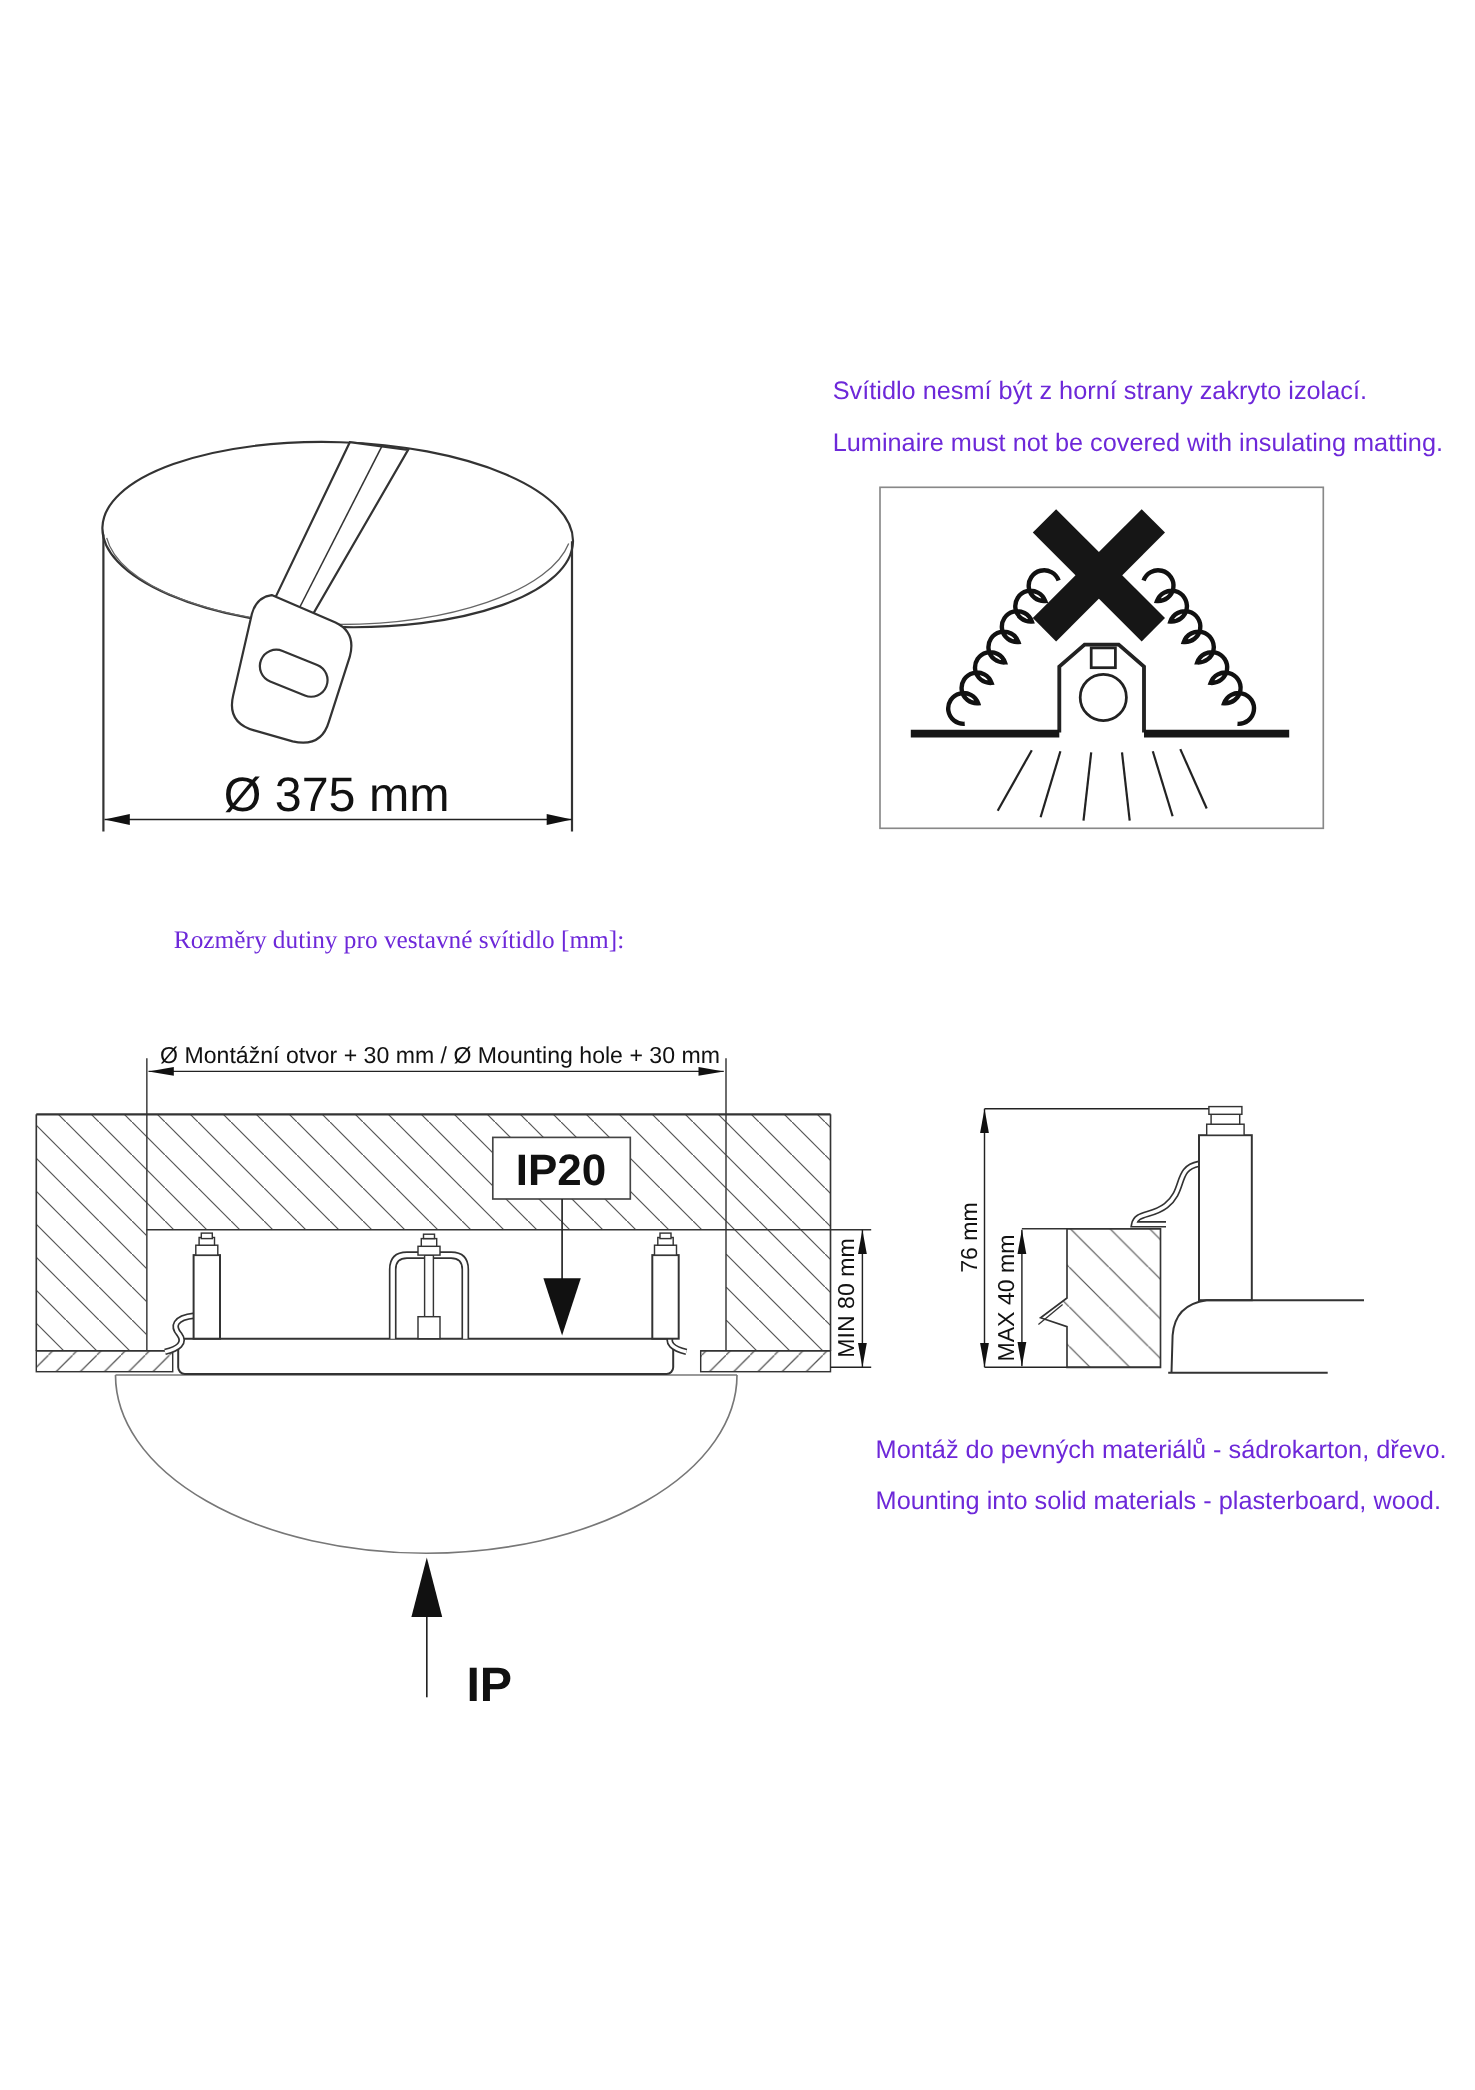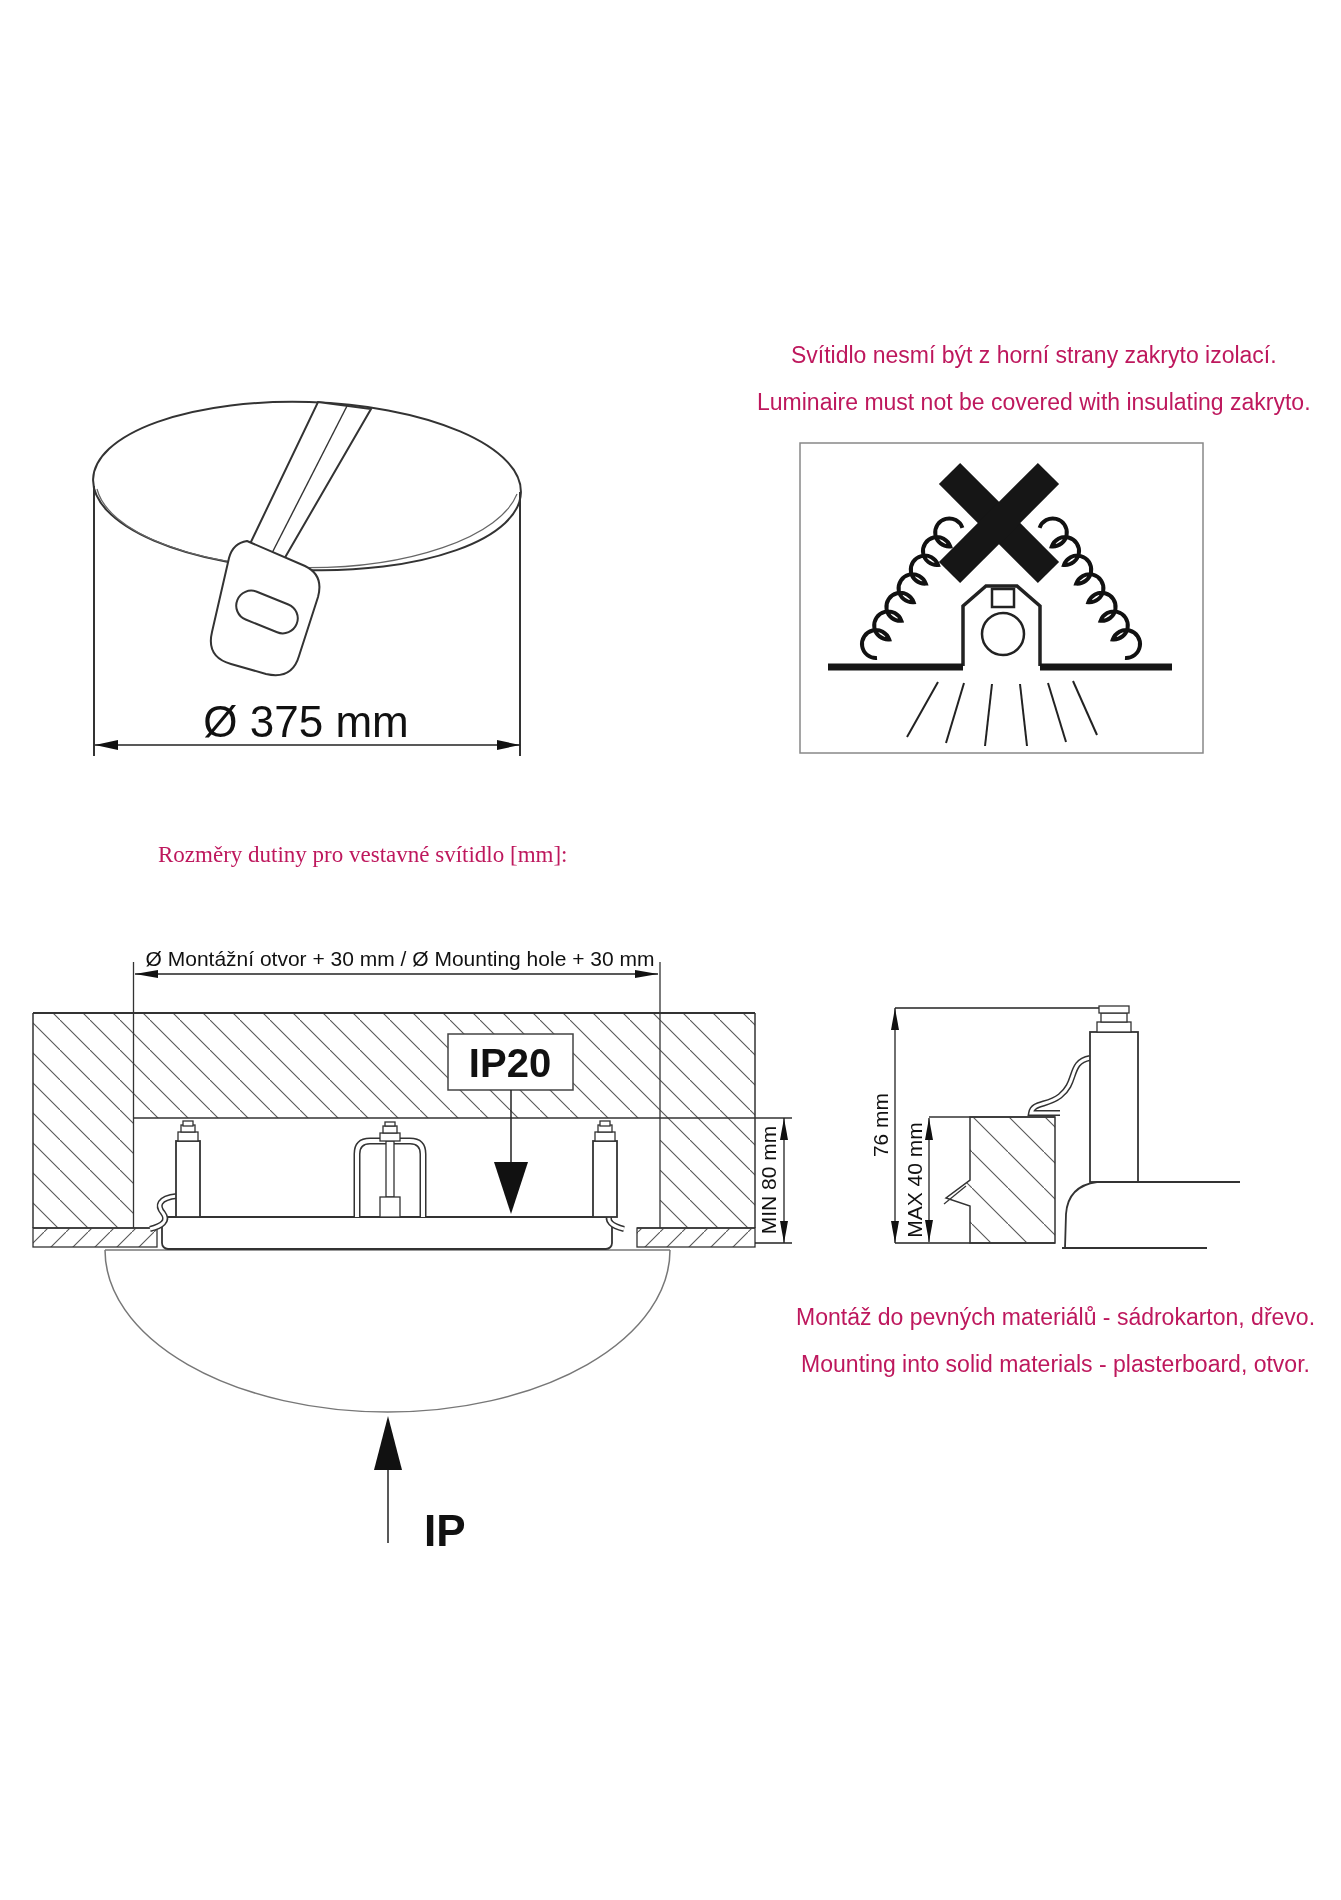--- a/index.html
+++ b/index.html
@@ -1,19 +1,19 @@
 <!DOCTYPE html>
 <html><head>
 <meta charset="utf-8">
 <style>
   html,body{margin:0;padding:0;background:#ffffff;}
   body{width:1341px;height:1900px;font-family:"Liberation Sans", sans-serif;}
   .page{position:relative;width:1341px;height:1900px;background:#fff;overflow:hidden;}
   .drawing-svg{position:absolute;left:0;top:0;}
-  .note{position:absolute;color:#be185d;font-size:23px;line-height:28px;text-align:center;}
+  .note{position:absolute;color:#6d28d9;font-size:23px;line-height:28px;}
   .note div{margin:0 0 19px 0;white-space:nowrap;}
   text{fill:#111;}
   .dimtext{font-size:21px;}
   .bigdim{font-size:44px;}
   .ipbox{font-size:40px;font-weight:bold;}
   .iplbl{font-size:44px;font-weight:bold;}
 </style>
 </head>
 <body>
 
@@ -190,25 +190,25 @@
 
       <g>
         <path d="M1240,1182 L1097,1182 Q1068,1186 1066,1214 L1065,1248" fill="none" stroke="#333" stroke-width="1.8"></path>
         <path d="M1062,1248 H1207" stroke="#333" stroke-width="1.8"></path>
       </g>
     </g>
   </svg>
 
   <div class="note" style="left:757px;top:341px;">
     <div>Svítidlo nesmí být z horní strany zakryto izolací.</div>
-    <div>Luminaire must not be covered with insulating zakryto.</div>
+    <div>Luminaire must not be covered with insulating matting.</div>
   </div>
 
   <div class="note" style="left:158px;top:841px;font-family:Liberation Serif, serif;">
     <div>Rozměry dutiny pro vestavné svítidlo [mm]:</div>
   </div>
 
   <div class="note" style="left:796px;top:1303px;">
     <div>Montáž do pevných materiálů - sádrokarton, dřevo.</div>
-    <div>Mounting into solid materials - plasterboard, otvor.</div>
+    <div>Mounting into solid materials - plasterboard, wood.</div>
   </div>
 
 </div>
 
 </body></html>

